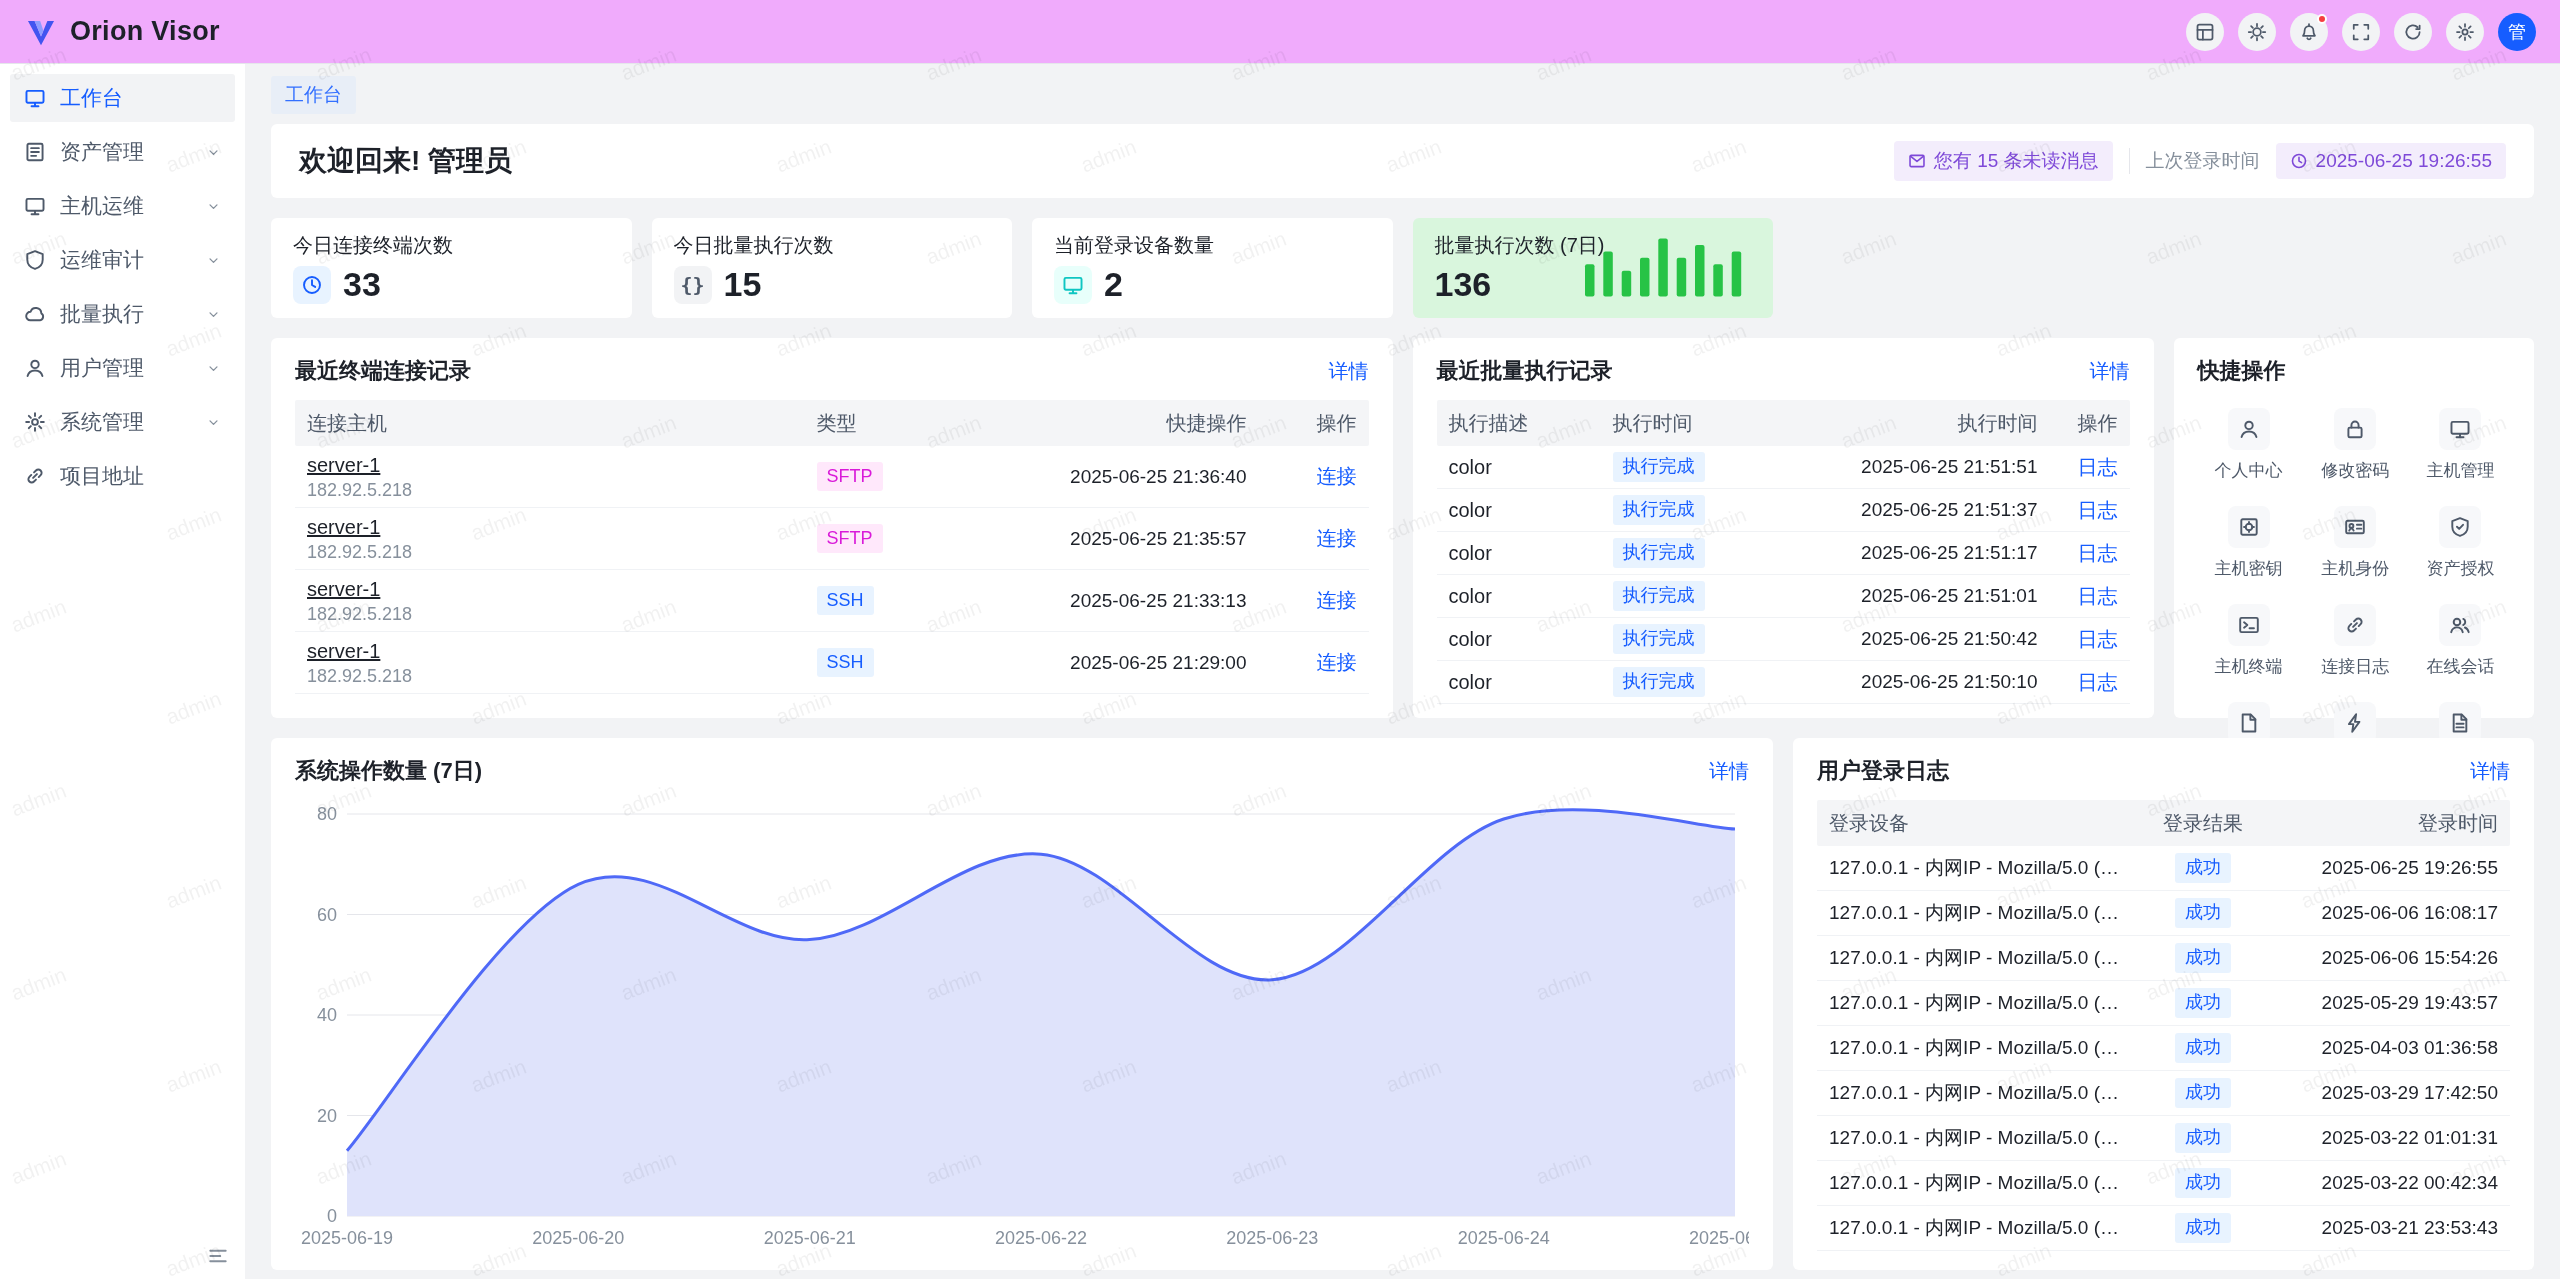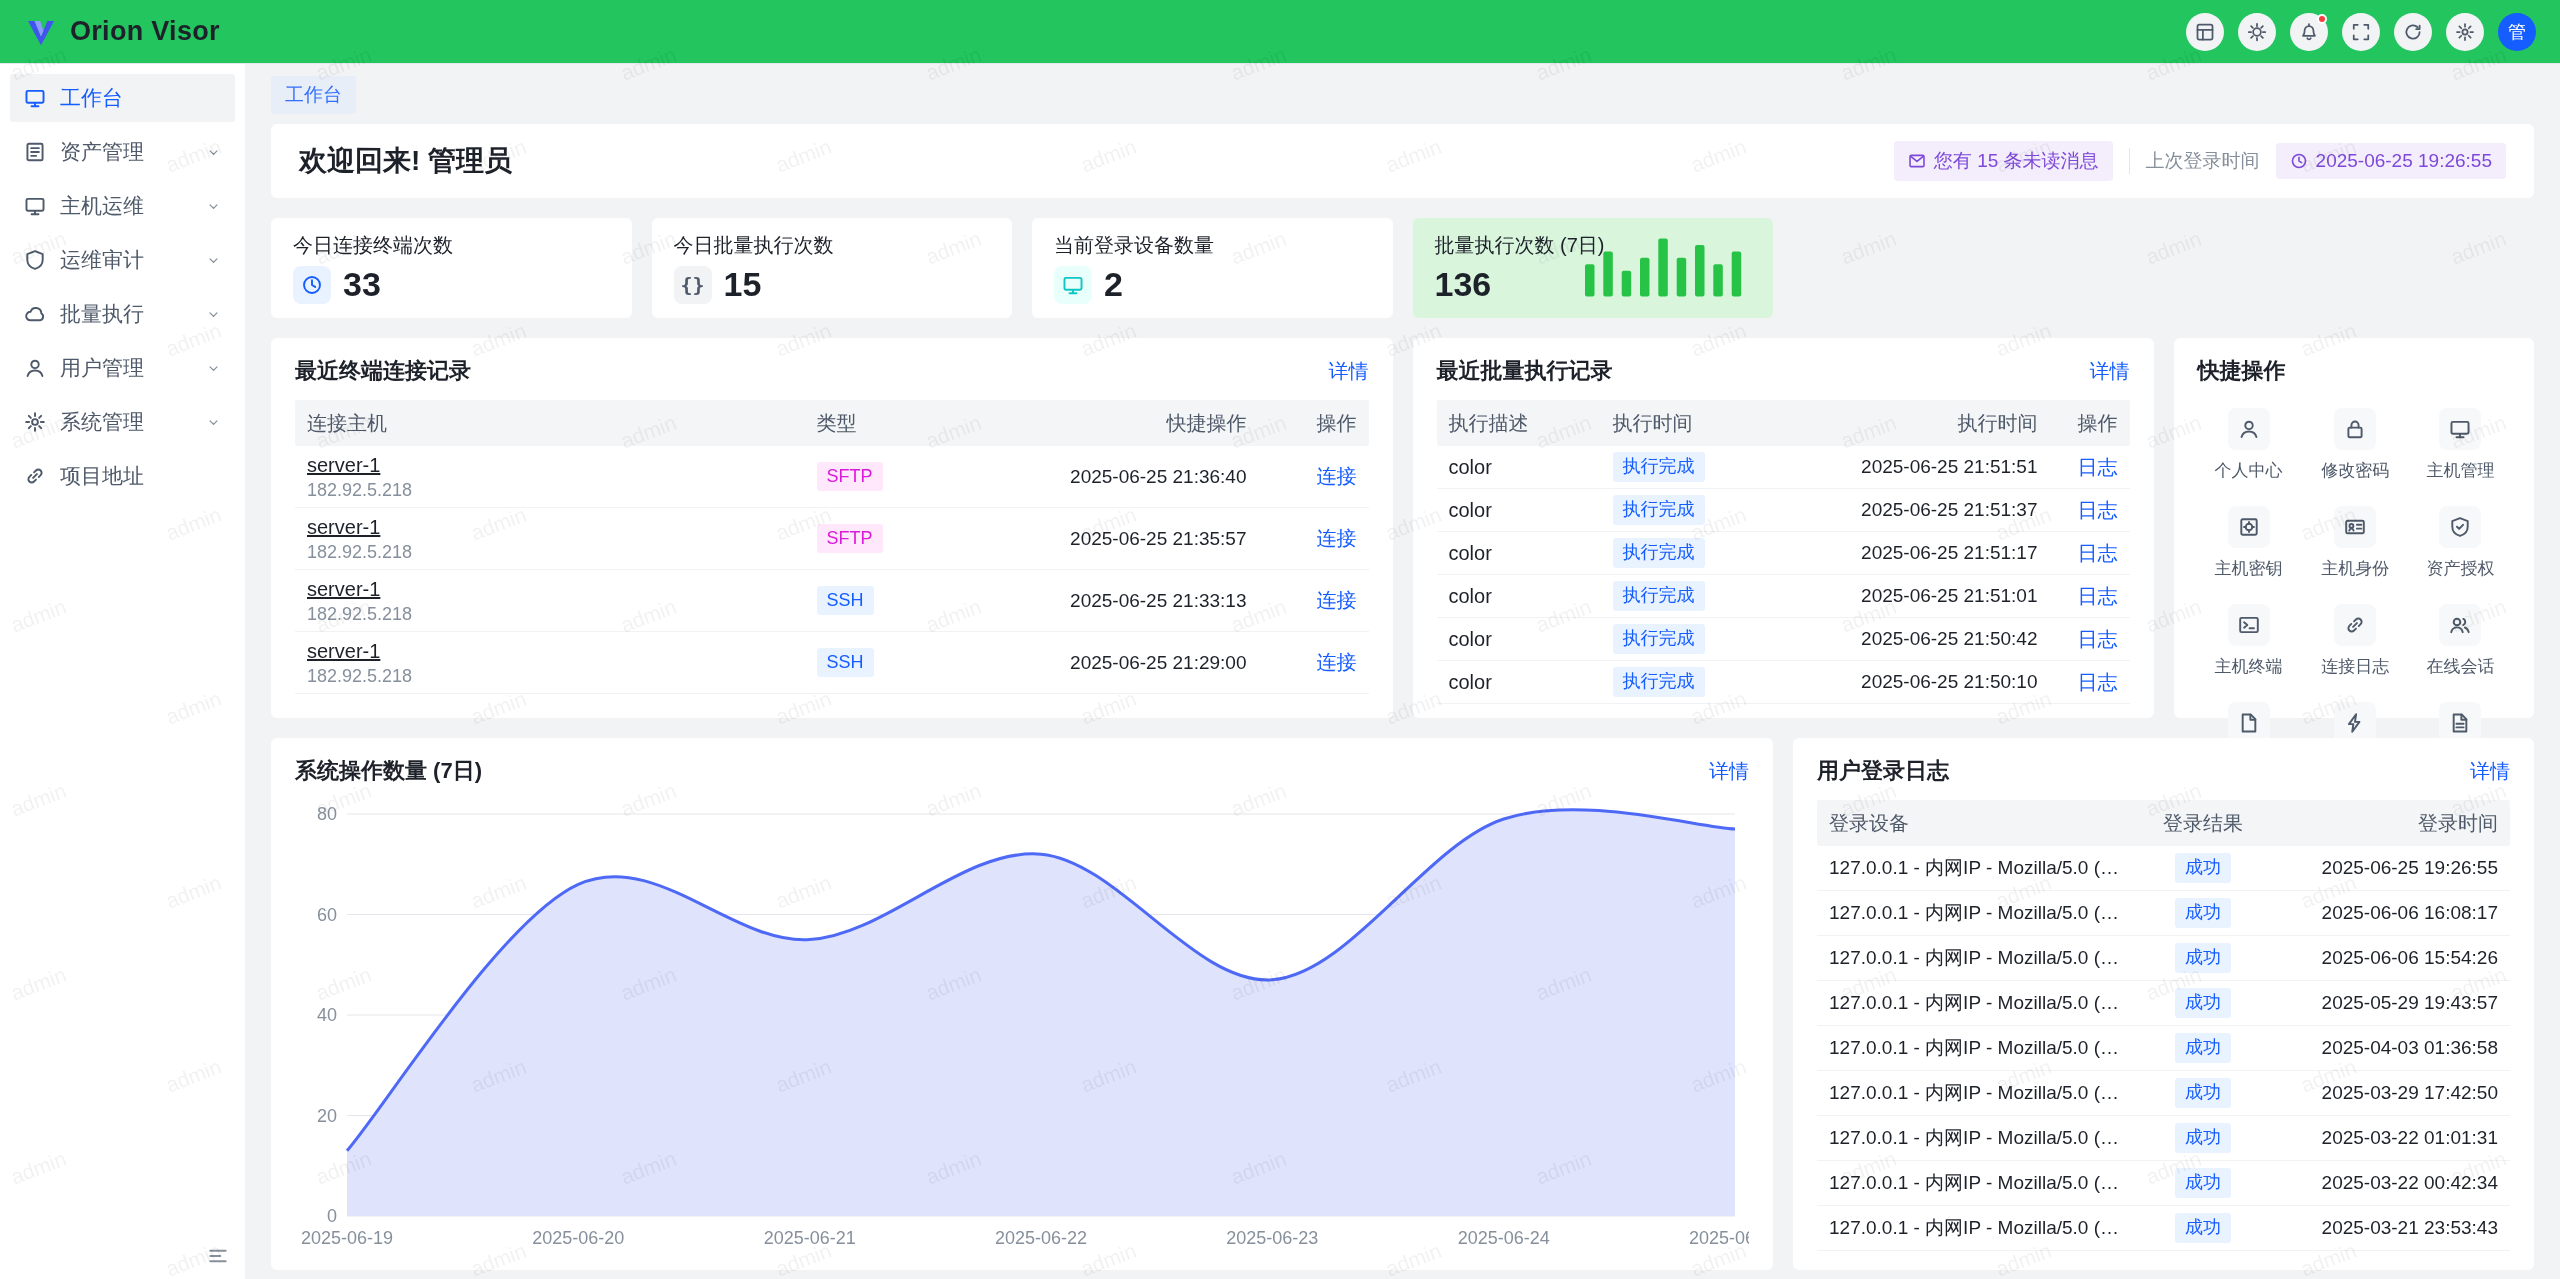--- a/index.html
+++ b/index.html
@@ -5,21 +5,21 @@
   * { box-sizing: border-box; }
   html,body { margin:0; padding:0; }
   body {
     width:2560px; height:1279px; overflow:hidden; position:relative;
     background:#f2f3f5; color:#1d2129;
     font-family:"Liberation Sans","DejaVu Sans",sans-serif; font-size:20px;
   }
   .app { display:grid; grid-template-columns:245px 1fr; grid-template-rows:64px 1215px; width:100%; height:100%; }
 
   
-  .topbar { grid-column:1/3; background:#22c55e; border-bottom:1px solid #e5e6eb;
+  .topbar { grid-column:1/3; background:#f0abfc; border-bottom:1px solid #e5e6eb;
     display:flex; justify-content:space-between; padding:0 24px; position:relative; z-index:2; }
   .brand { display:flex; align-items:center; gap:12px; cursor:pointer; }
   .logo { width:34px; height:34px; }
   .brand-name { font-size:27px; font-weight:700; color:#1d2129; letter-spacing:.3px; }
   .topbar-right { display:flex; align-items:center; gap:14px; }
   .tb-icon { width:38px; height:38px; border-radius:50%; background:#f2f3f5; color:#4e5969;
     display:flex; align-items:center; justify-content:center; font-size:20px; position:relative; cursor:pointer; }
   .tb-icon svg { width:20px; height:20px; }
   .tb-dot { position:absolute; top:1px; right:1px; width:10px; height:10px; border-radius:50%; background:#f53f3f; border:2px solid #fff; }
   .avatar { width:38px; height:38px; border-radius:50%; background:#165dff; color:#fff;

